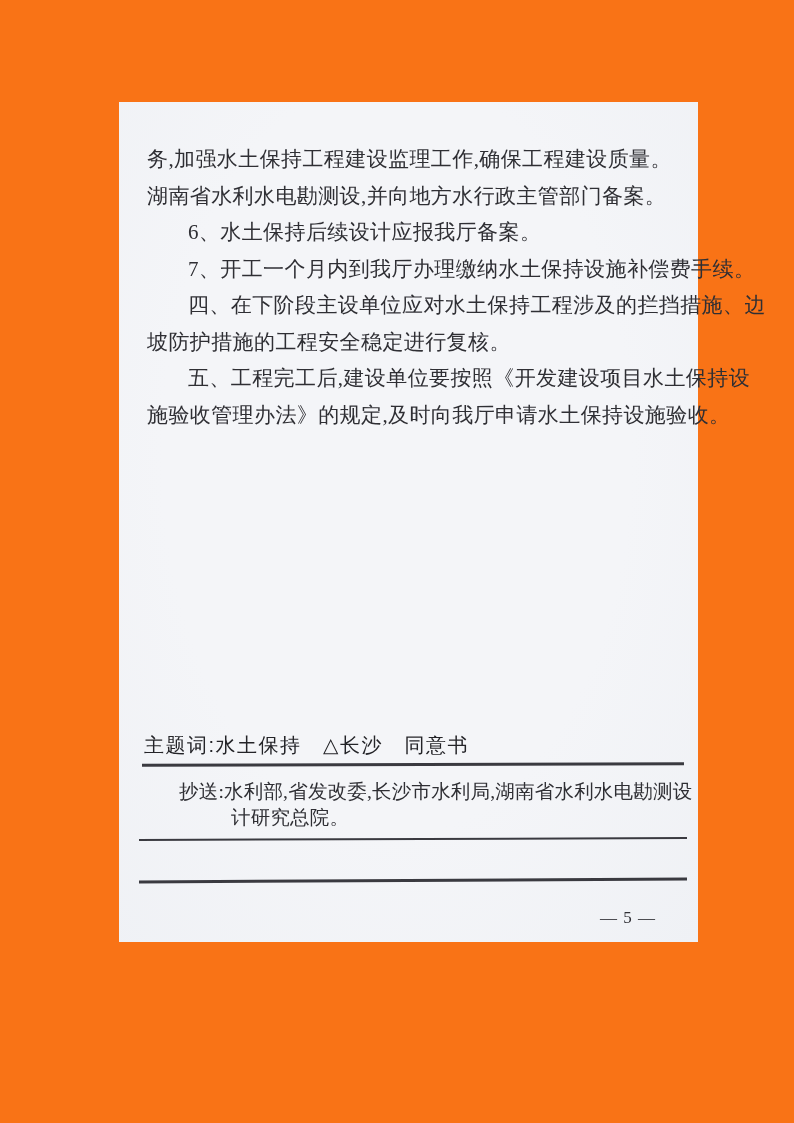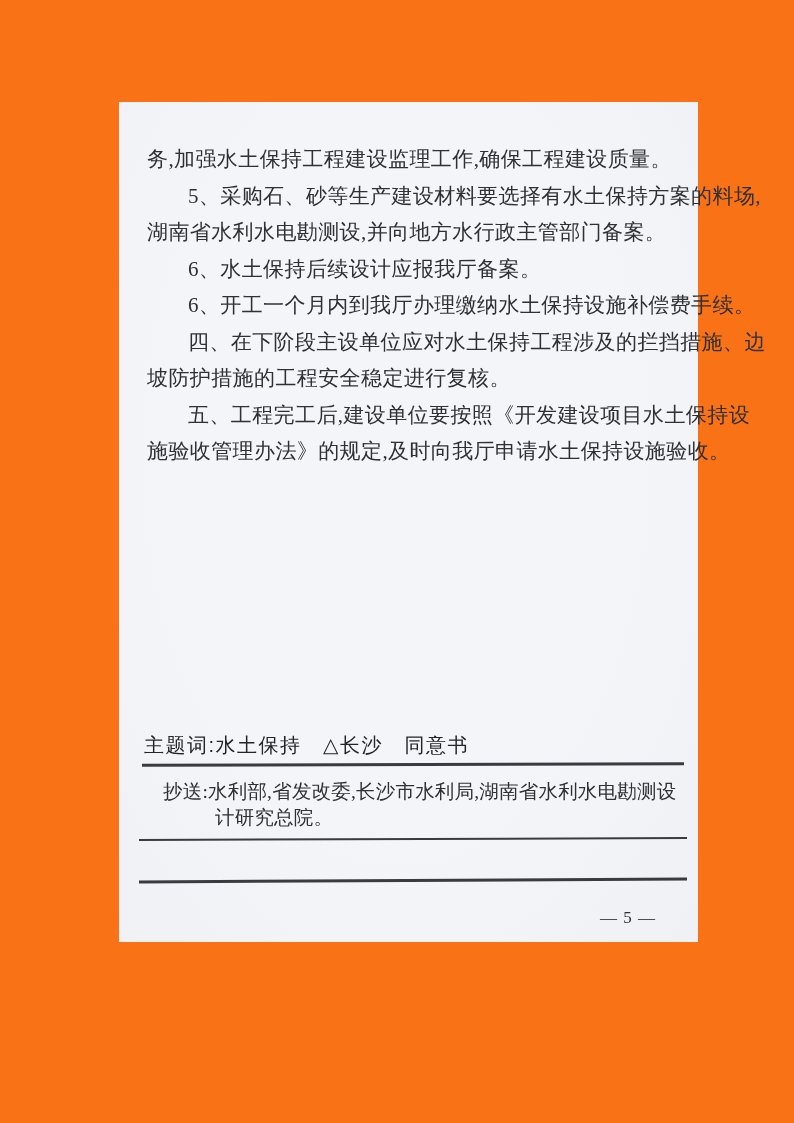--- a/index.html
+++ b/index.html
@@ -58,21 +58,21 @@
   .rule-3 { left: 20px; top: 777px; width: 548px; height: 2.5px; transform: rotate(-0.3deg); }
 
   
   .cc-block {
     position: absolute;
     left: 44px; top: 677px;
     font-size: 19.5px;
     letter-spacing: 0.2px;
     color: #2f2f34;
   }
-  .cc-line { height: 26px; line-height: 26px; white-space: nowrap; }
+  .cc-line { height: 26px; line-height: 26px; white-space: nowrap; margin-left: 16px; }
   .cc-line-2 { padding-left: 52px; }
 
   
   .footer-row {
     position: absolute;
     left: 39px; top: 745px;
     width: 495px;
     display: flex;
     justify-content: space-between;
     font-size: 19px;
@@ -95,24 +95,23 @@
   }
 </style>
 </head>
 <body>
 
 <div class="canvas">
   <div class="scan-page">
 
     <div class="body-text">
       <div class="line">务,加强水土保持工程建设监理工作,确保工程建设质量。</div>
-      <div class="line indent">5、采购石、砂等生产建设材料要选择有水土保持方案的料场,</div>
       <div class="line">湖南省水利水电勘测设,并向地方水行政主管部门备案。</div>
       <div class="line indent">6、水土保持后续设计应报我厅备案。</div>
-      <div class="line indent">6、开工一个月内到我厅办理缴纳水土保持设施补偿费手续。</div>
+      <div class="line indent">7、开工一个月内到我厅办理缴纳水土保持设施补偿费手续。</div>
       <div class="line indent">四、在下阶段主设单位应对水土保持工程涉及的拦挡措施、边</div>
       <div class="line">坡防护措施的工程安全稳定进行复核。</div>
       <div class="line indent">五、工程完工后,建设单位要按照《开发建设项目水土保持设</div>
       <div class="line">施验收管理办法》的规定,及时向我厅申请水土保持设施验收。</div>
     </div>
 
     <div class="subject-line">主题词:水土保持　△长沙　同意书</div>
 
     <div class="rule rule-1"></div>
 

